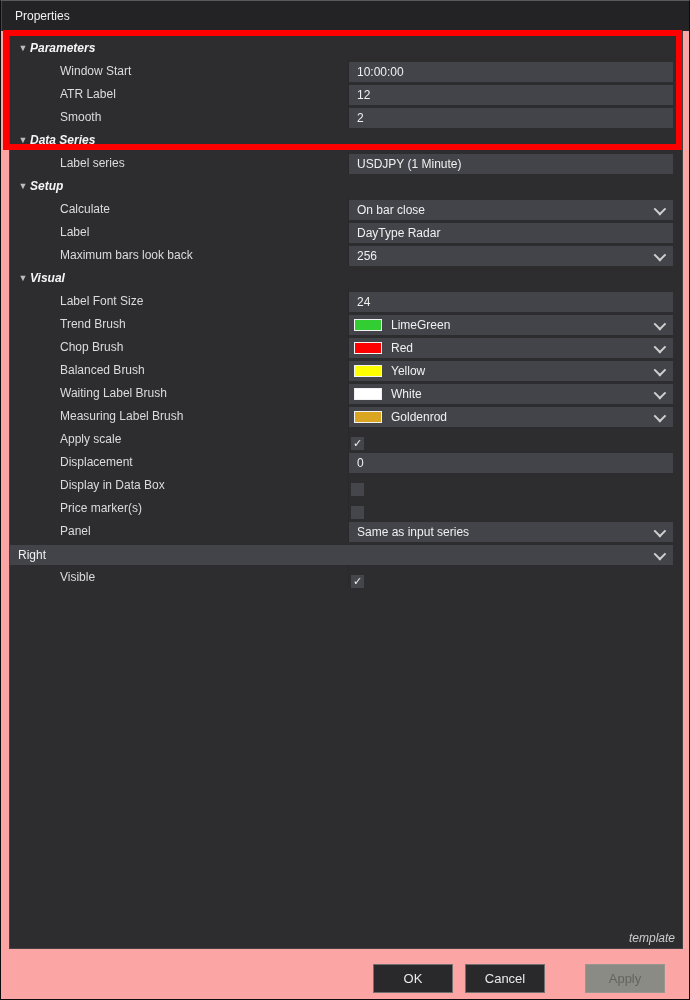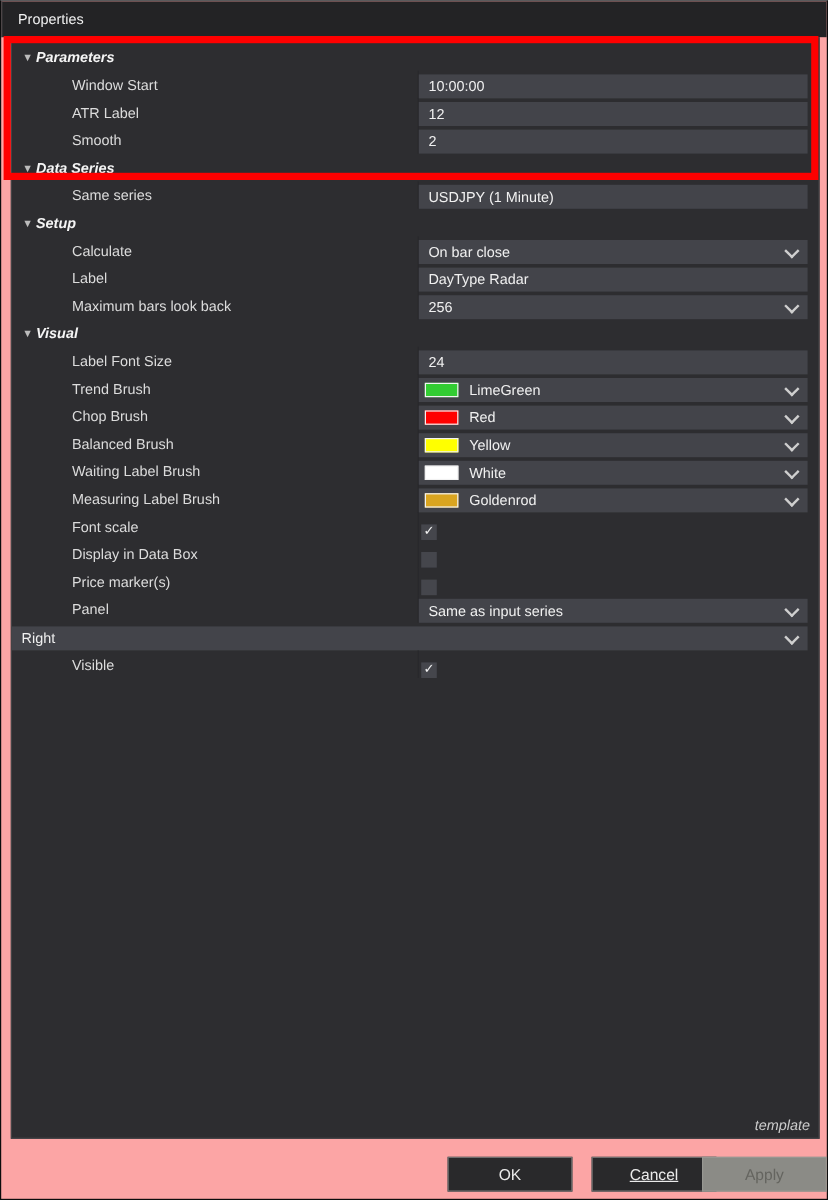--- a/index.html
+++ b/index.html
@@ -79,31 +79,31 @@
     box-sizing:border-box;
     pointer-events:none;
     z-index:5;
   }
   .template-note{
     position:absolute;right:7px;bottom:3px;
     font-style:italic;color:#cdcdcd;
   }
   .footer{position:absolute;left:0;bottom:0;right:0;height:52px;}
   .btn{
-    position:absolute;top:17px;width:104px;height:29px;
+    position:absolute;top:17px;width:80px;height:29px;
     background:#29292b;
     border:1px solid #6f6f6f;
     box-sizing:border-box;
     color:#eaeaea;
     font-family:"Liberation Sans", sans-serif;
     font-size:13px;
     display:flex;align-items:center;justify-content:center;
   }
   .btn.ok{left:372px;}
-  .btn.cancel{left:492px;text-decoration:underline;}
+  .btn.cancel{left:464px;}
   .btn.apply{
     left:584px;
     background:#8b8b86;
     border:1px solid #979792;
     color:#64645f;
   }
 </style>
 </head>
 <body>
 
@@ -152,21 +152,21 @@
           </div>
         </div>
         <div class="row section">
           <div class="labelcol">
             <span class="tri">▼</span>
             <span class="seclabel">Data Series</span>
           </div>
         </div>
         <div class="row">
           <div class="labelcol">
-            <span class="rowlabel">Same series</span>
+            <span class="rowlabel">Label series</span>
           </div>
           <div class="valuecol">
             <div class="field">
               <span class="ftext">USDJPY (1 Minute)</span>
             </div>
           </div>
         </div>
         <div class="row section">
           <div class="labelcol">
             <span class="tri">▼</span>
@@ -276,24 +276,34 @@
           <div class="valuecol">
             <div class="field">
               <span class="swatch" style="background: rgb(218, 165, 32);"></span>
               <span class="cname">Goldenrod</span>
               <span class="chev"></span>
             </div>
           </div>
         </div>
         <div class="row">
           <div class="labelcol">
-            <span class="rowlabel">Font scale</span>
+            <span class="rowlabel">Apply scale</span>
           </div>
           <div class="valuecol">
             <span class="checkbox">✓</span>
+          </div>
+        </div>
+        <div class="row">
+          <div class="labelcol">
+            <span class="rowlabel">Displacement</span>
+          </div>
+          <div class="valuecol">
+            <div class="field">
+              <span class="ftext">0</span>
+            </div>
           </div>
         </div>
         <div class="row">
           <div class="labelcol">
             <span class="rowlabel">Display in Data Box</span>
           </div>
           <div class="valuecol">
             <span class="checkbox"></span>
           </div>
         </div>

